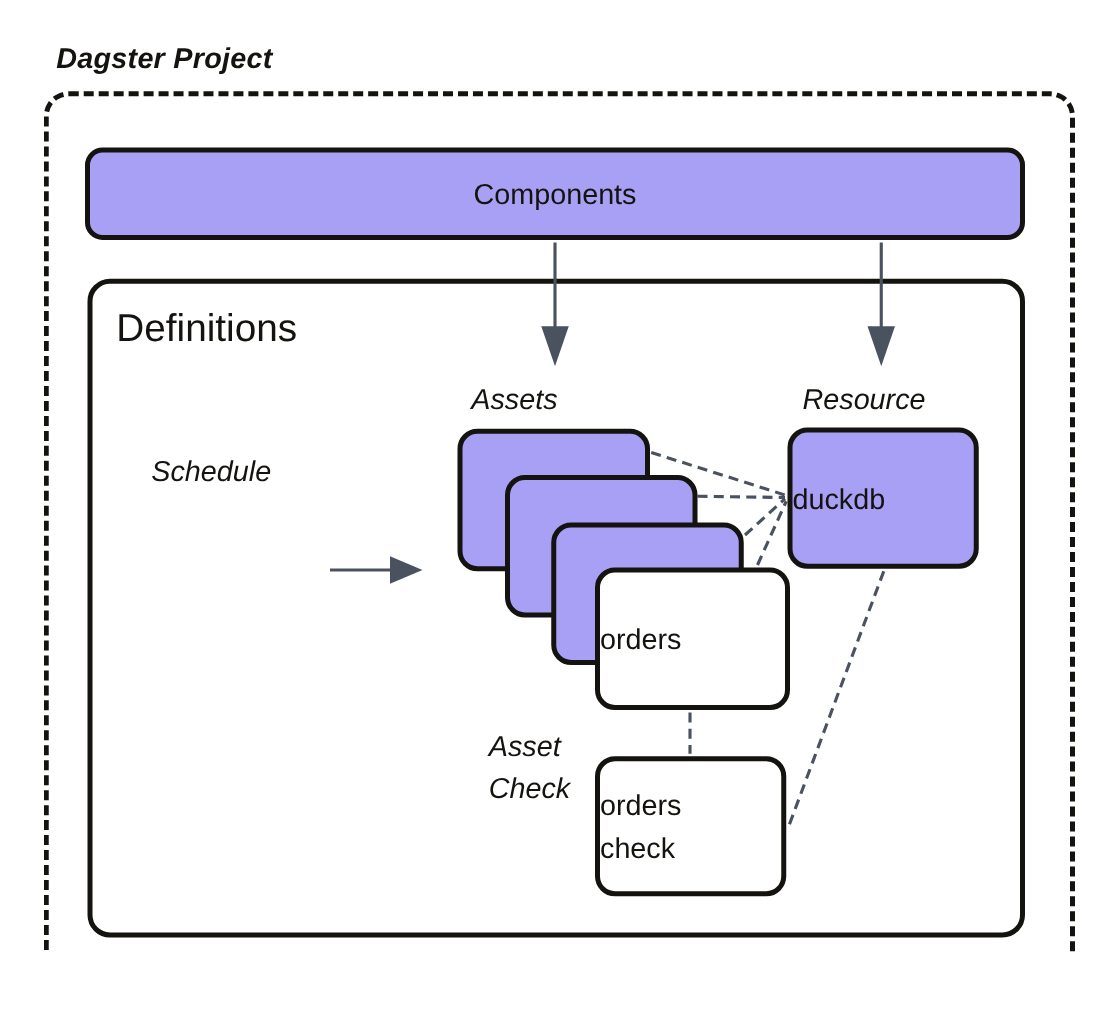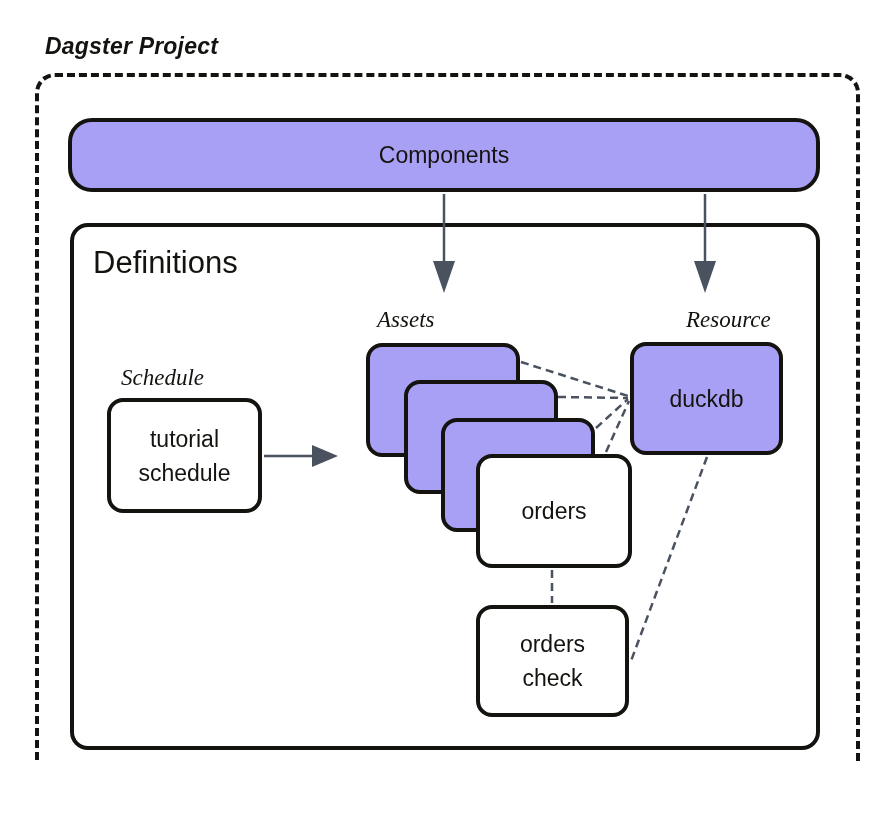--- a/index.html
+++ b/index.html
@@ -18,21 +18,21 @@
     font-size: 23px; font-style: italic; font-weight: 600;
     letter-spacing: 0.2px; z-index: 3;
   }
   .boundary {
     position: absolute; left: 35px; top: 73px; width: 825px; height: 714px;
     border: 4px dashed var(--outline, #15130f); border-radius: 20px; z-index: 0;
   }
   .components-bar {
     position: absolute; left: 68px; top: 118px; width: 752px; height: 74px;
     background: var(--purple, #a7a0f5);
-    border: 4px solid var(--outline, #15130f); border-radius: 24px;
+    border: 4px solid var(--outline, #15130f); border-radius: 14px;
     display: flex; align-items: center; justify-content: center;
     font-size: 23px; z-index: 3;
   }
   .definitions-box {
     position: absolute; left: 70px; top: 223px; width: 750px; height: 527px;
     background: #ffffff;
     border: 4px solid var(--outline, #15130f); border-radius: 18px;
     z-index: 1;
   }
   .definitions-label {
@@ -46,28 +46,28 @@
   .connectors polygon.head { fill: var(--connector, #4a525f); }
   .connectors line.dash {
     stroke: var(--connector, #4a525f); stroke-width: 2.5;
     stroke-dasharray: 8 5;
   }
   .node {
     position: absolute;
     border: 4px solid var(--outline, #15130f); border-radius: 16px;
     background: #ffffff;
     display: flex; flex-direction: column;
-    align-items: center; justify-content: center;
+    align-items: flex-start; justify-content: center;
     font-size: 23px; line-height: 34px; text-align: center;
     z-index: 3;
   }
   .node.purple { background: var(--purple, #a7a0f5); }
   .group-label {
     position: absolute; font-size: 23px; font-style: italic; font-weight: 500;
-    line-height: 33px; z-index: 3; font-family: Liberation Serif, serif;
+    line-height: 33px; z-index: 3;
   }
 </style>
 </head>
 <body>
 
 <div class="stage">
 
   <div class="diagram-title">Dagster Project</div>
 
   <div class="boundary"></div>
@@ -89,40 +89,40 @@
     <line class="dash" x1="521" y1="362" x2="628" y2="396"></line>
     <line class="dash" x1="558" y1="397" x2="628" y2="398"></line>
     <line class="dash" x1="596" y1="428" x2="628" y2="399"></line>
     <line class="dash" x1="606" y1="452" x2="629" y2="401"></line>
     <line class="dash" x1="707" y1="457" x2="631" y2="661"></line>
     <line class="dash" x1="552" y1="570" x2="552" y2="603"></line>
   </svg>
 
   <div class="group-label" style="left:121px; top:361px;">Schedule</div>
 
-  <div class="node" style="left:107px; top:398px; width:155px; height:115px;">
-    <div>tutorial</div>
-    <div>schedule</div>
-  </div>
 
   <div class="group-label" style="left:377px; top:303px;">Assets</div>
 
   <div class="node purple" style="left:366px; top:343px; width:154px; height:114px;"></div>
   <div class="node purple" style="left:404px; top:380px; width:154px; height:114px;"></div>
   <div class="node purple" style="left:441px; top:418px; width:154px; height:114px;"></div>
 
   <div class="node" style="left:476px; top:454px; width:156px; height:114px;">
     <div>orders</div>
   </div>
 
-  <div class="group-label" style="left:642px; top:303px;margin-left:44px;">Resource</div>
+  <div class="group-label" style="left:642px; top:303px;">Resource</div>
 
   <div class="node purple" style="left:630px; top:342px; width:153px; height:113px;">
     <div>duckdb</div>
   </div>
 
+  <div class="group-label" style="left:391px; top:581px;">
+    <div>Asset</div>
+    <div>Check</div>
+  </div>
 
   <div class="node" style="left:476px; top:605px; width:153px; height:112px;">
     <div>orders</div>
     <div>check</div>
   </div>
 
 </div>
 
 </body></html>

